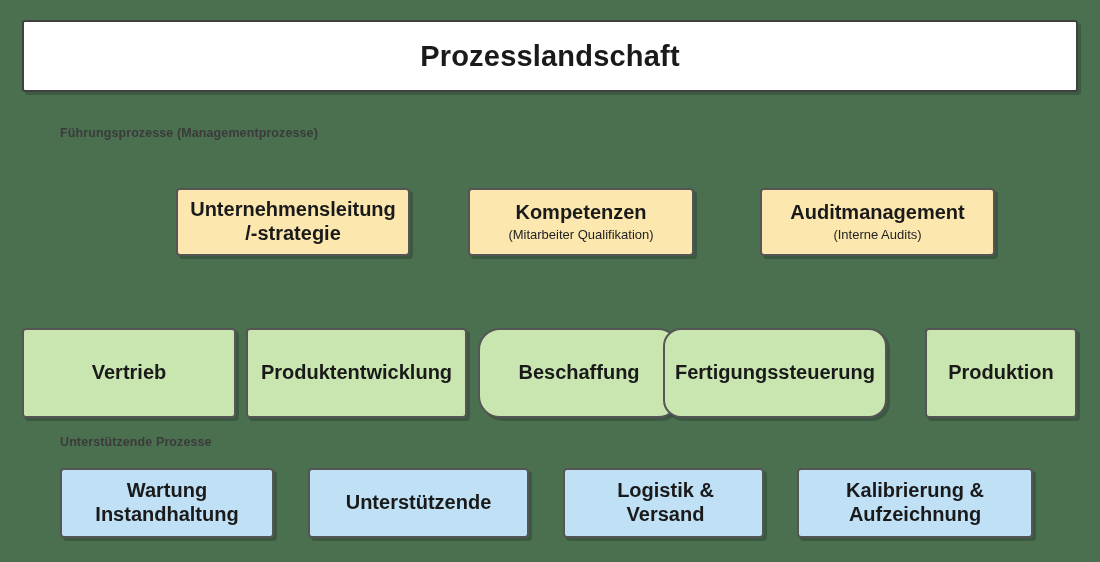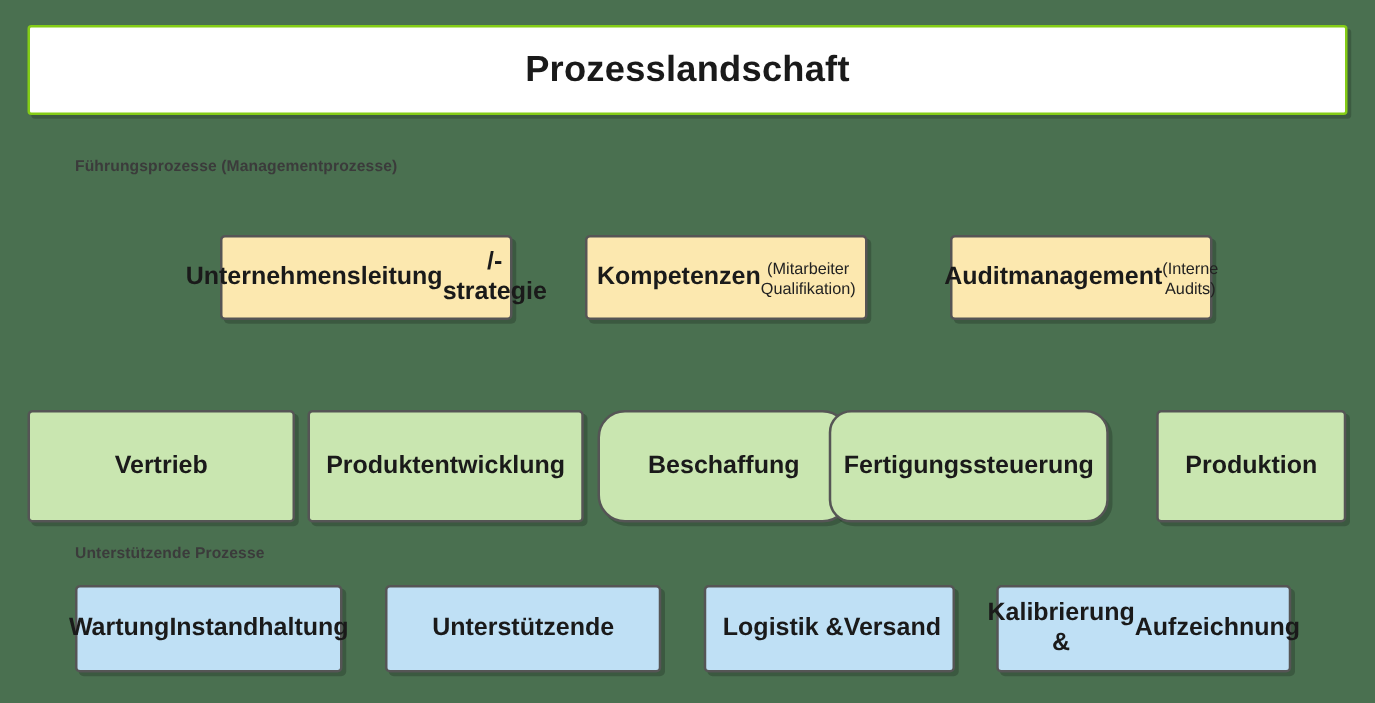--- a/index.html
+++ b/index.html
@@ -22,21 +22,21 @@
   }
 
   
   .title-banner {
     position: absolute;
     left: 22px;
     top: 20px;
     width: 1056px;
     height: 72px;
     background: #ffffff;
-    border: 2px solid #84cc16;
+    border: 2px solid #404040;
     border-radius: 3px;
     box-sizing: border-box;
     display: flex;
     align-items: center;
     justify-content: center;
     box-shadow: 3px 3px 0 rgba(0,0,0,0.18);
   }
   .title-text {
     font-size: 29px;
     font-weight: bold;
@@ -58,21 +58,21 @@
   .label-core    { top: 284px; }
   .label-support { top: 435px; }
 
   
   .box {
     position: absolute;
     box-sizing: border-box;
     border: 2px solid #555555;
     border-radius: 4px;
     display: flex;
-    flex-direction: row;
+    flex-direction: column;
     align-items: center;
     justify-content: center;
     text-align: center;
     box-shadow: 3px 3px 0 rgba(0,0,0,0.20);
     padding: 4px 8px;
   }
   .box .main {
     font-size: 20px;
     font-weight: bold;
     color: #1a1a1a;
@@ -87,21 +87,21 @@
   }
 
   .box.mgmt    { background: #fce8af; }
   .box.core    { background: #c9e6b0; }
   .box.support { background: #bfe0f5; }
 
   
   .mgmt-row .box { top: 188px; height: 68px; }
   .mgmt-0 { left: 176px; width: 234px; }
   .mgmt-1 { left: 468px; width: 226px; }
-  .mgmt-2 { left: 760px; width: 210px; }
+  .mgmt-2 { left: 760px; width: 235px; }
 
   
   .core-row .box { top: 328px; height: 90px; }
   .core-0 { left: 22px;  width: 214px; }
   .core-1 { left: 246px; width: 221px; }
   .core-2 { left: 478px; width: 202px; border-radius: 22px; }
   .core-3 { left: 663px; width: 224px; border-radius: 18px; }
   .core-4 { left: 925px; width: 152px; }
 
   

